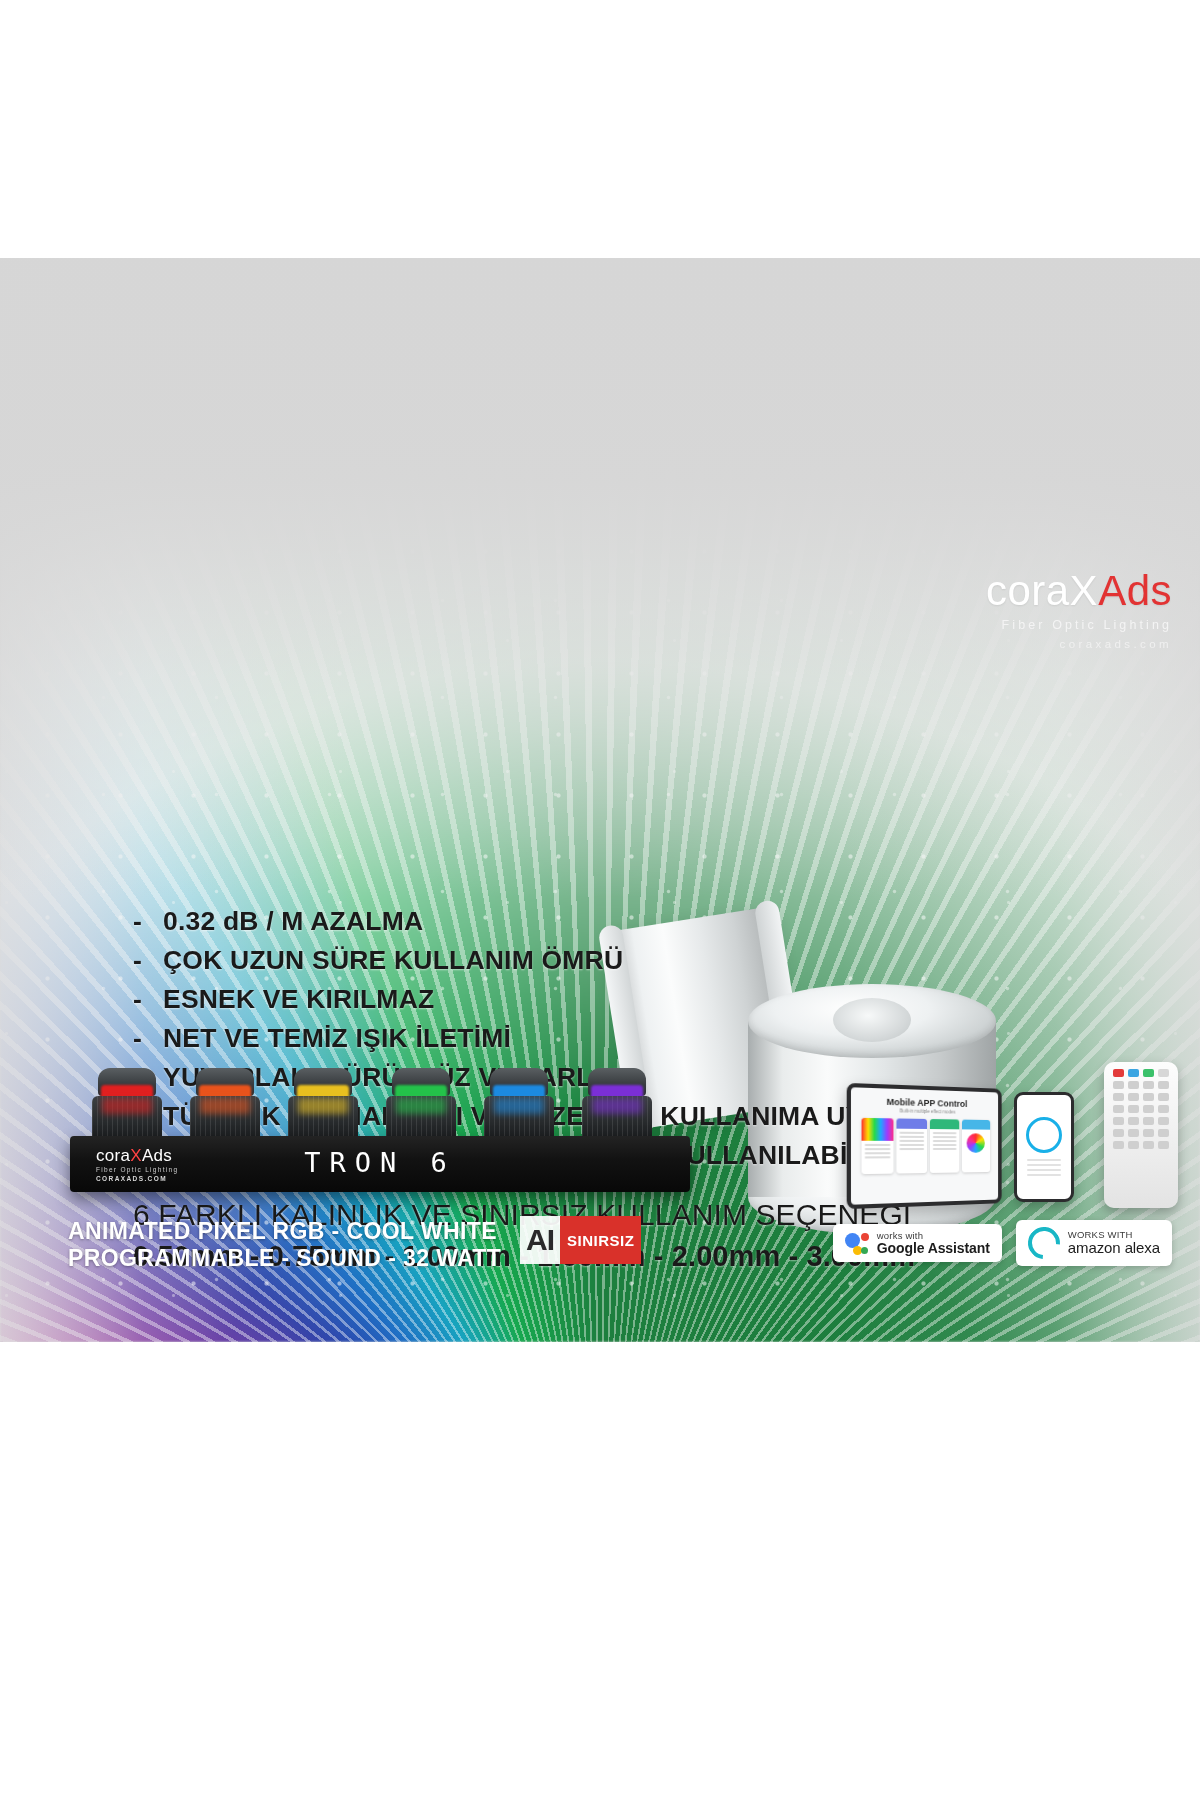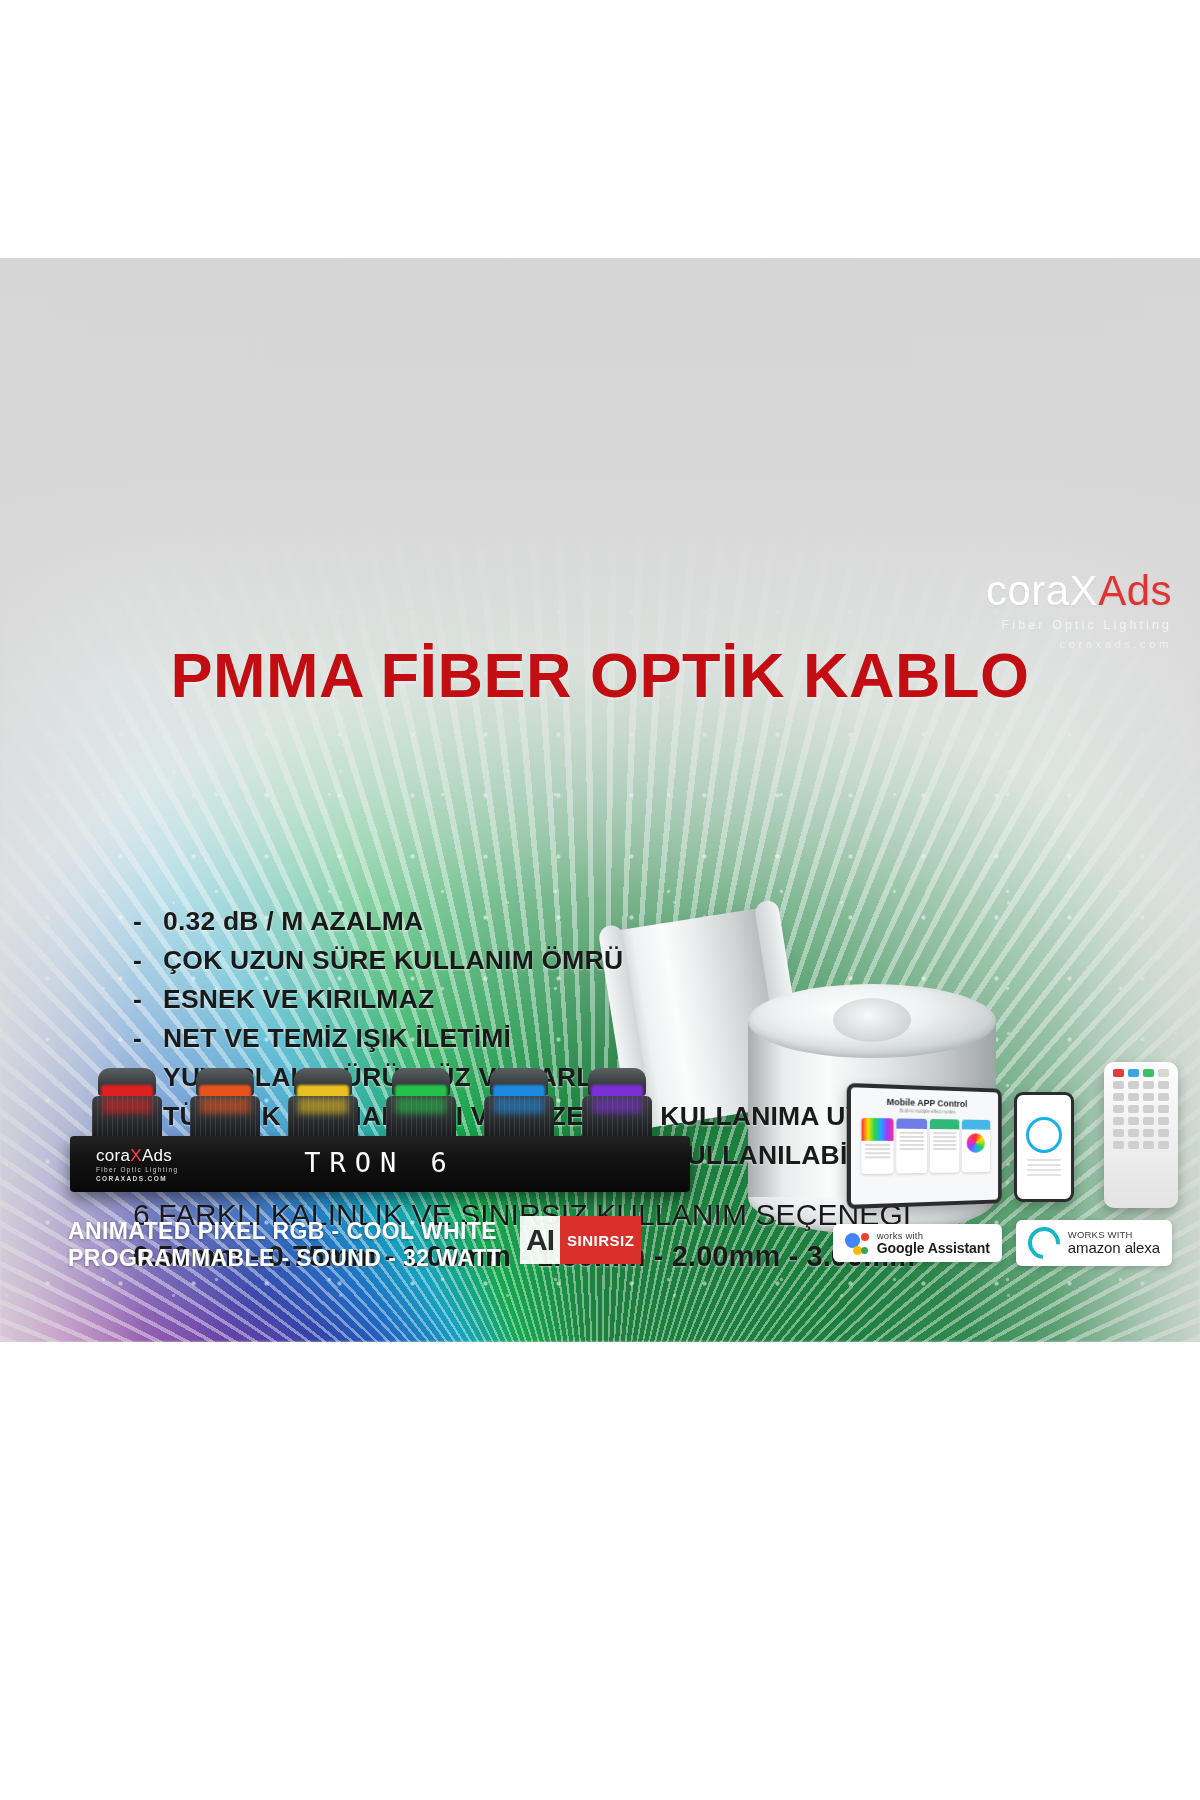--- a/index.html
+++ b/index.html
@@ -387,21 +387,20 @@
         <div class="disc bottom"></div>
         <div class="barrel"></div>
         <div class="disc top"></div>
         <div class="hub"></div>
       </div>
     </div>
 
     <div class="creative-wash"></div>
 
     <div class="headline">
-      <div class="headline-sub">PMMA FİBER OPTİK KABLO</div>
     </div>
 
     <div class="features">
       <div class="feature-row">
         <span class="feature-dash">-</span>
         <span class="feature-text">0.32 dB / M AZALMA</span>
       </div>
       <div class="feature-row">
         <span class="feature-dash">-</span>
         <span class="feature-text">ÇOK UZUN SÜRE KULLANIM ÖMRÜ</span>

